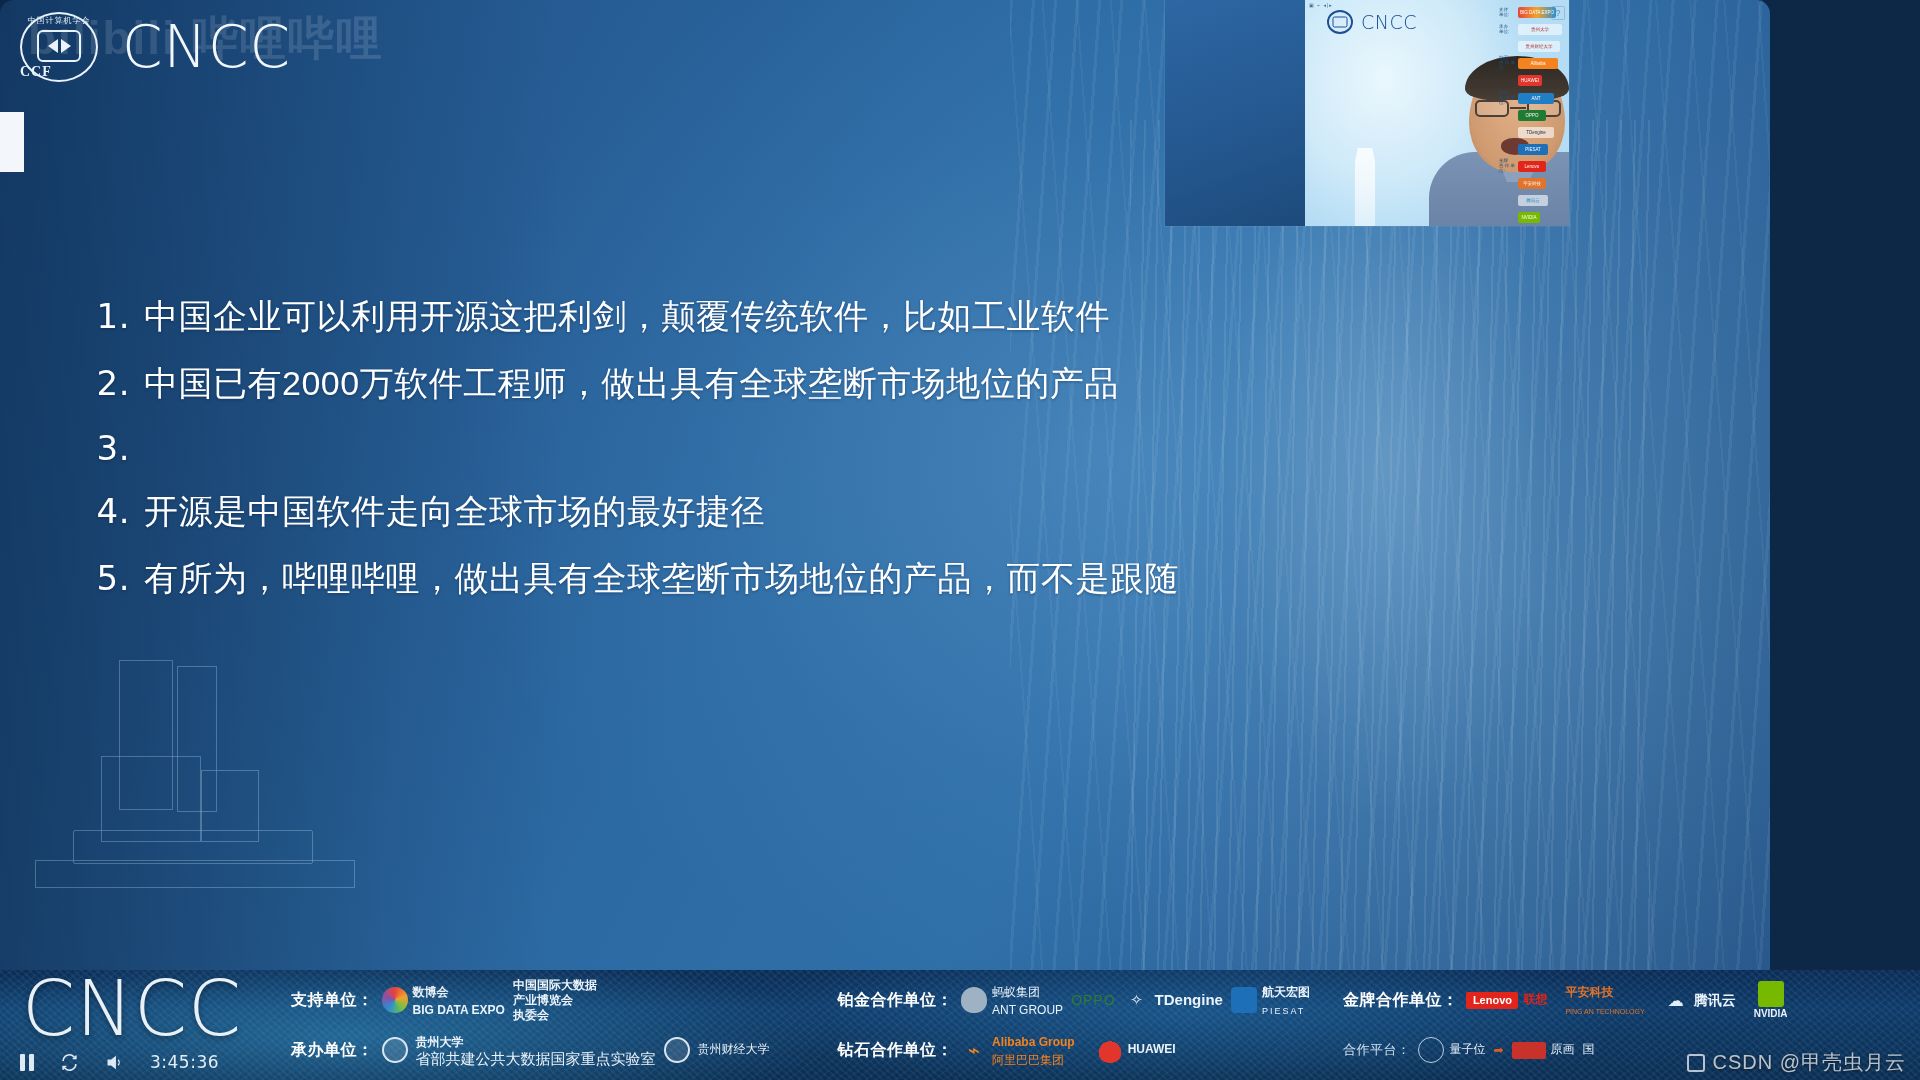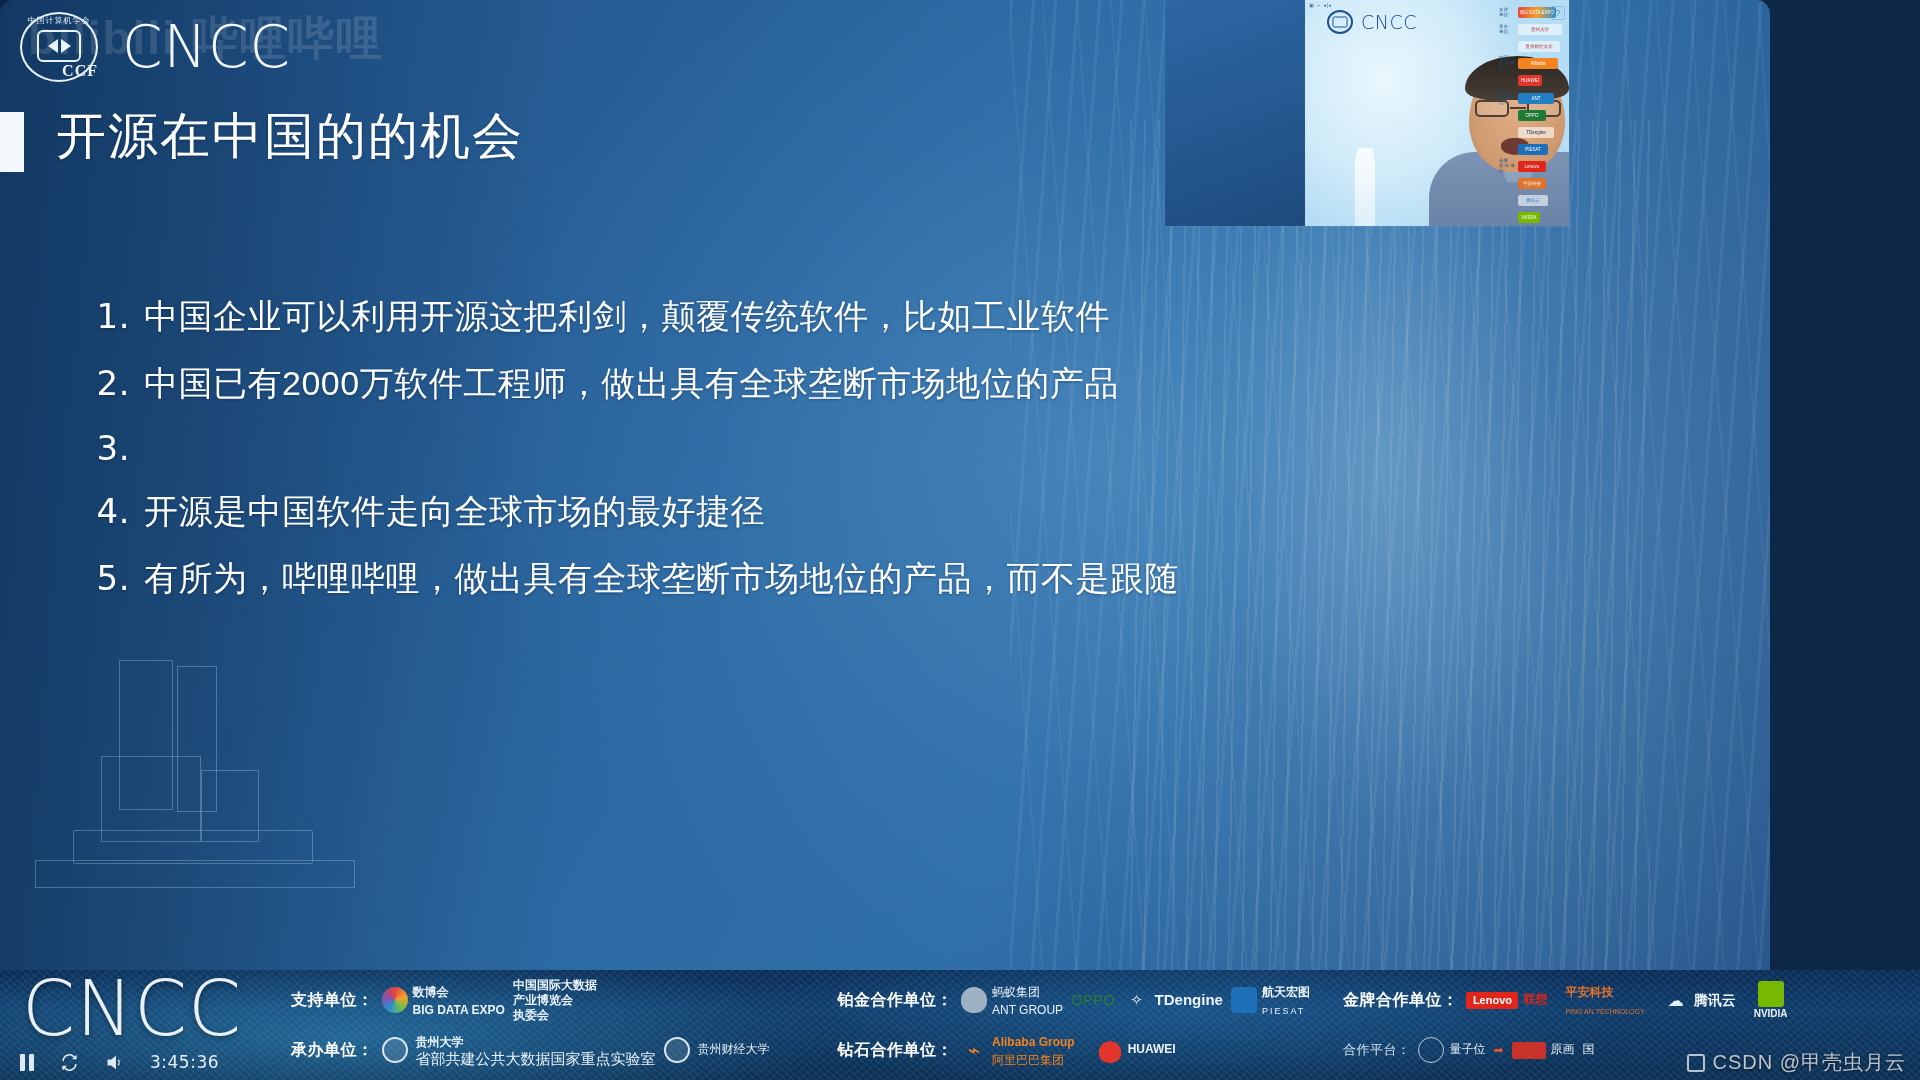--- a/index.html
+++ b/index.html
@@ -53,22 +53,22 @@
     position:absolute; left:50%; top:48%; transform:translate(-50%,-50%);
     width:44px; height:32px; border:2px solid #eaf2fb; border-radius:6px;
     display:flex; align-items:center; justify-content:center; gap:3px;
   }
   .ccf-seal .tri-l, .ccf-seal .tri-r {
     width:0;height:0;border-top:7px solid transparent;border-bottom:7px solid transparent;
   }
   .ccf-seal .tri-l { border-right:10px solid #eaf2fb; }
   .ccf-seal .tri-r { border-left:10px solid #eaf2fb; }
   .ccf-seal .ccf-text {
-    position:absolute; left:0; right:0; bottom:2px; text-align:right;
-    font-size:16px; font-weight:bold; letter-spacing:1px; color:#eaf2fb;
+    position:absolute; left:0; right:0; bottom:2px; text-align:left;
+    font-size:14px; font-weight:bold; letter-spacing:1px; color:#eaf2fb;
     font-family:"Liberation Serif",serif;
   }
   .ccf-seal .cn-arc {
     position:absolute; left:0; right:0; top:3px; text-align:center;
     font-size:8px; color:#dce9f7; letter-spacing:1px; white-space:nowrap;
   }
   .cncc-word {
     font-size:58px; font-weight:300; color:#f2f7fc; letter-spacing:1px;
     font-family:"DejaVu Sans",sans-serif;
   }
@@ -291,21 +291,20 @@
         <div class="inner">
             <div class="tri-l"></div>
             <div class="tri-r"></div>
           </div>
         <div class="ccf-text">CCF</div>
       </div>
       <div class="cncc-word">CNCC</div>
     </div>
 
     <div class="title-tab"></div>
-    <div class="slide-title">开源在中国的的机会</div>
 
     <div class="bullets">
       <div class="bullet">
         <span class="num">1.</span>
         <span>中国企业可以利用开源这把利剑，颠覆传统软件，比如工业软件</span>
       </div>
       <div class="bullet">
         <span class="num">2.</span>
         <span>中国已有2000万软件工程师，做出具有全球垄断市场地位的产品</span>
       </div>

